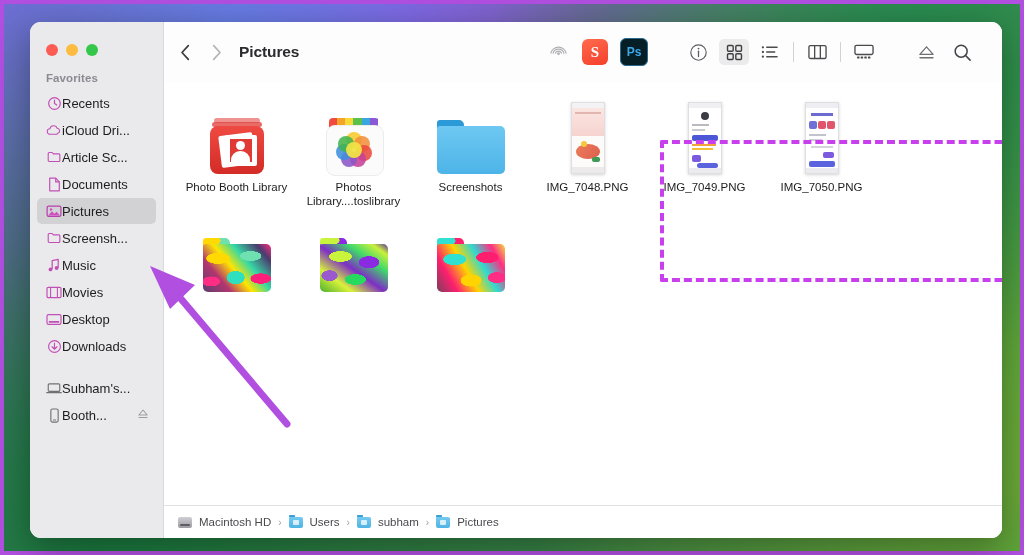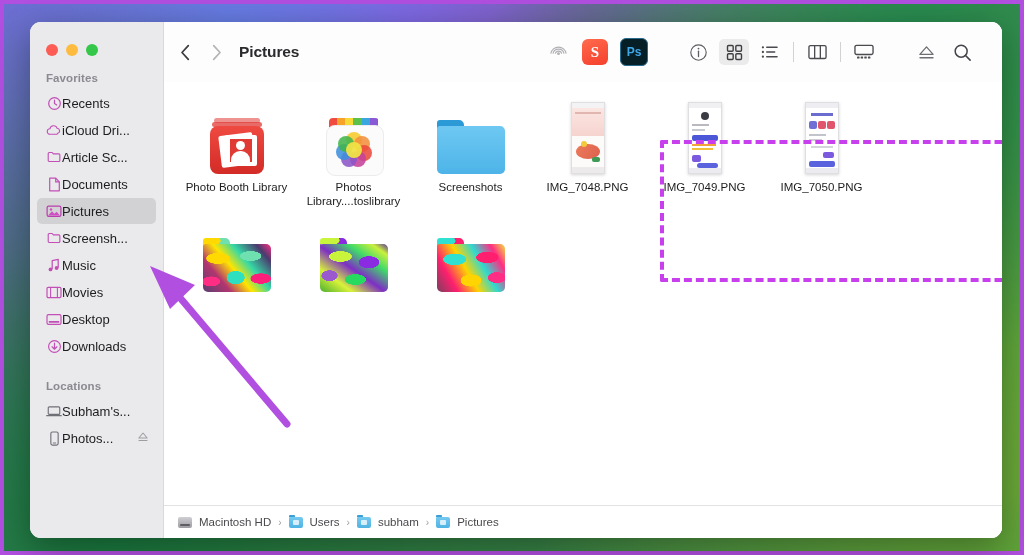--- a/index.html
+++ b/index.html
@@ -416,40 +416,39 @@
             <svg width="15" height="15" viewBox="0 0 16 16">
               <circle cx="8" cy="8" r="6.3" fill="none" stroke="#c24fb5" stroke-width="1.25"></circle>
               <path d="M8 4.4v6.4M5.4 8.3 8 10.9l2.6-2.6" fill="none" stroke="#c24fb5" stroke-width="1.25" stroke-linecap="round" stroke-linejoin="round"></path>
             </svg>
           </span>
         <span class="sb-label">Downloads</span>
       </div>
 
       <div class="sb-gap"></div>
 
-      <div class="sb-header">Locations</div>
 
       <div class="sb-item">
         <span class="sb-ico">
             <svg width="16" height="13" viewBox="0 0 17 13">
               <rect x="2.4" y="1.6" width="12.2" height="8" rx="1" fill="none" stroke="#6f6f76" stroke-width="1.2"></rect>
               <path d="M0.8 11h15.4" stroke="#6f6f76" stroke-width="1.3" stroke-linecap="round"></path>
             </svg>
           </span>
         <span class="sb-label">Subham's...</span>
       </div>
 
       <div class="sb-item">
         <span class="sb-ico">
             <svg width="11" height="15" viewBox="0 0 11 16">
               <rect x="1.6" y="1" width="7.8" height="14" rx="1.7" fill="none" stroke="#6f6f76" stroke-width="1.2"></rect>
               <path d="M4.2 12.8h2.6" stroke="#6f6f76" stroke-width="1" stroke-linecap="round"></path>
             </svg>
           </span>
-        <span class="sb-label">Photos...</span>
+        <span class="sb-label">Booth...</span>
         <span class="sb-eject"><svg width="12" height="12" viewBox="0 0 13 13">
               <path d="M6.5 2.2 11 7.6H2z" fill="none" stroke="#5f5f66" stroke-width="1.1" stroke-linejoin="round"></path>
               <path d="M2.2 10.3h8.6" stroke="#5f5f66" stroke-width="1.3" stroke-linecap="round"></path>
             </svg></span>
       </div>
     </div>
 
     <div id="main">
 
       <div id="toolbar">

